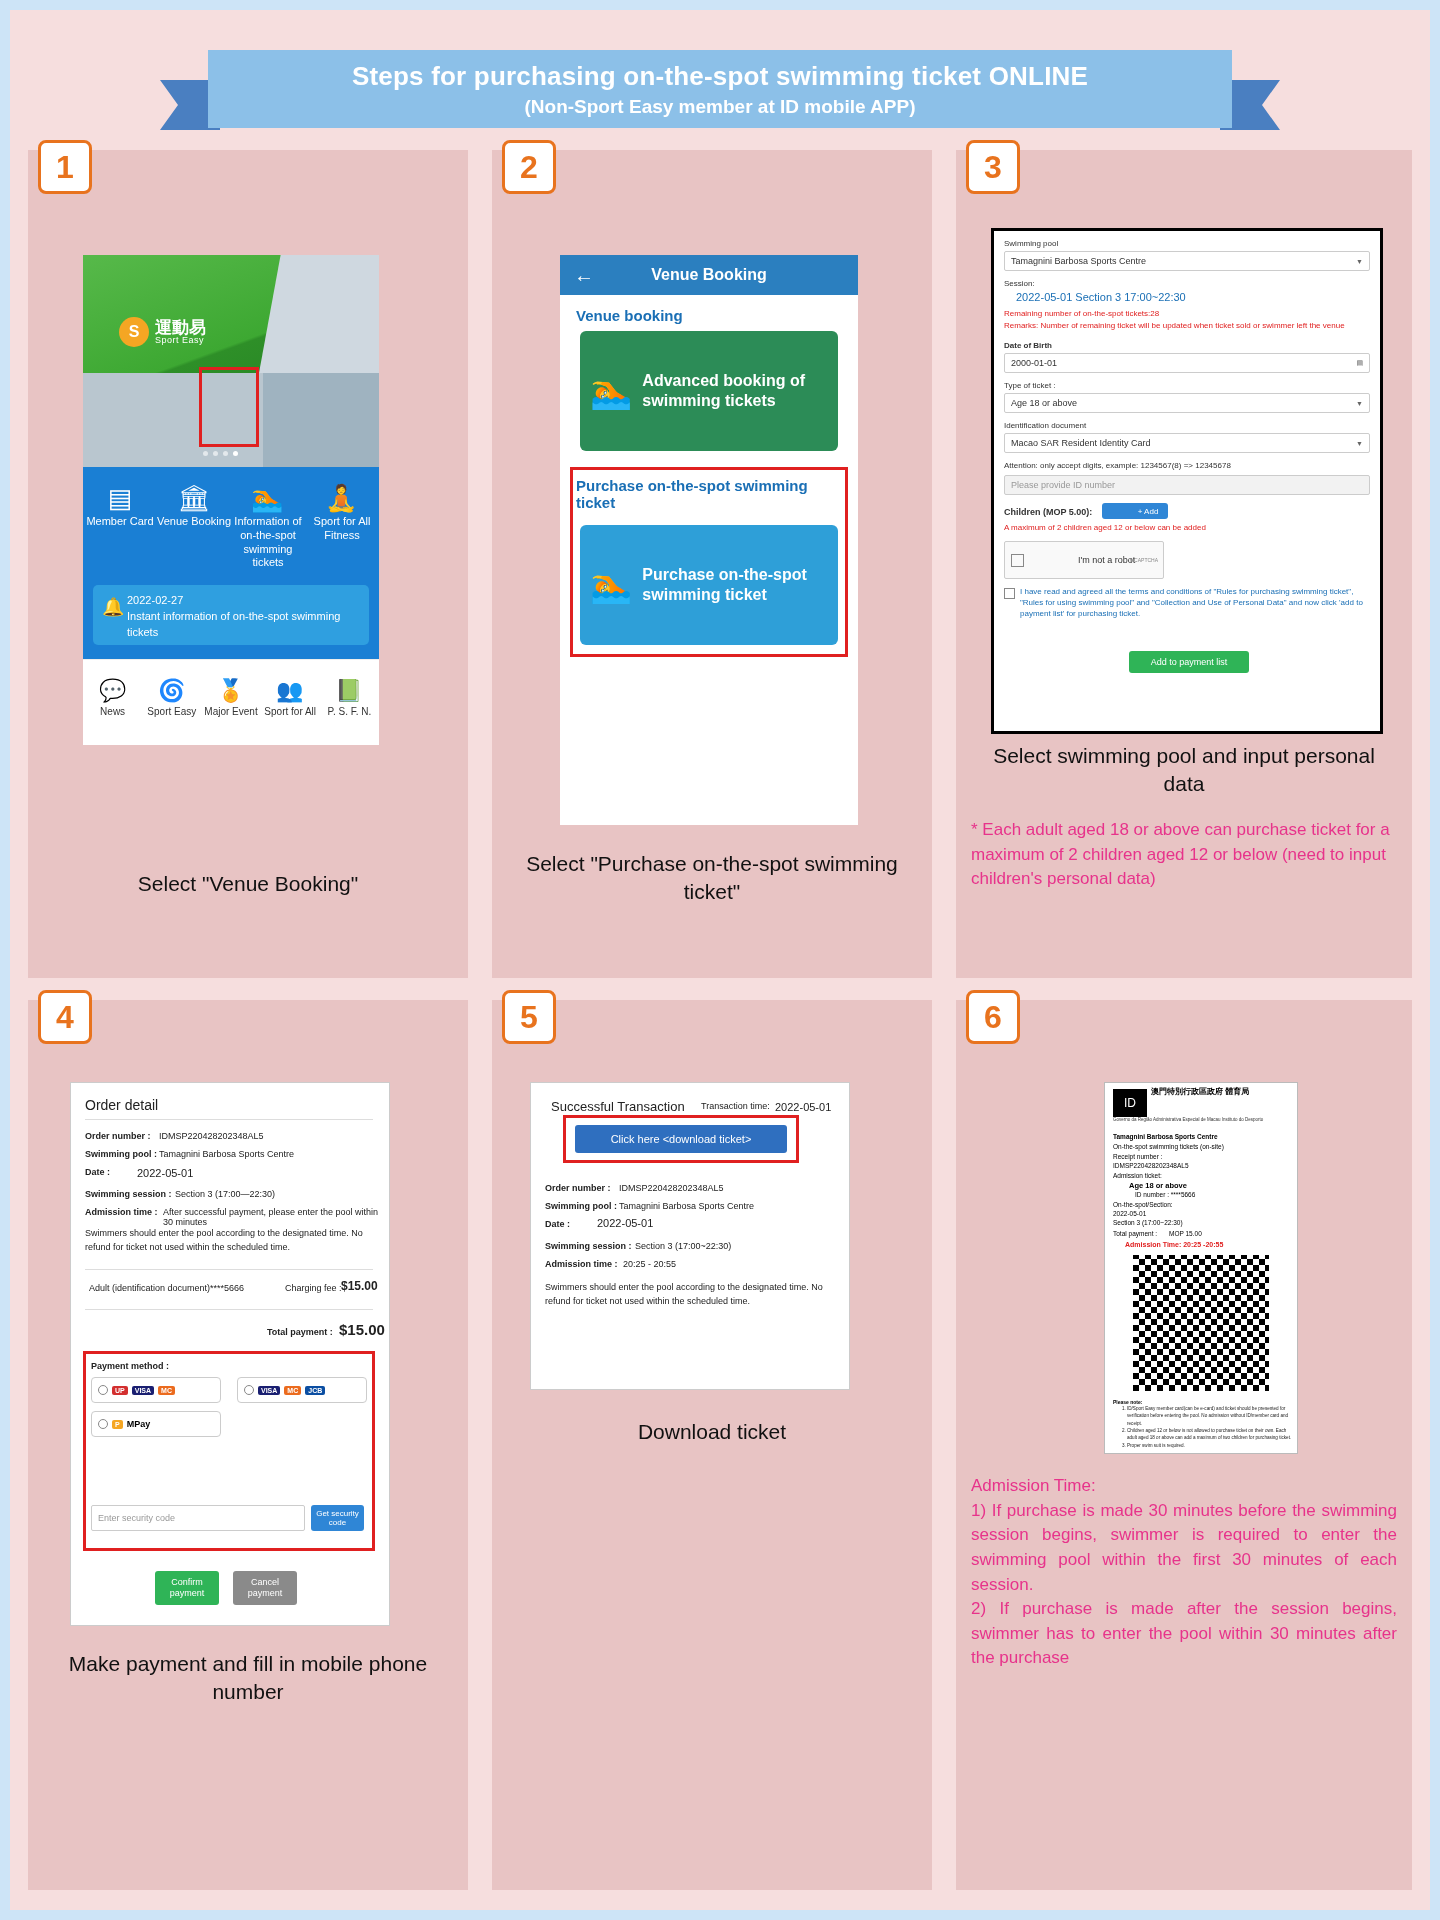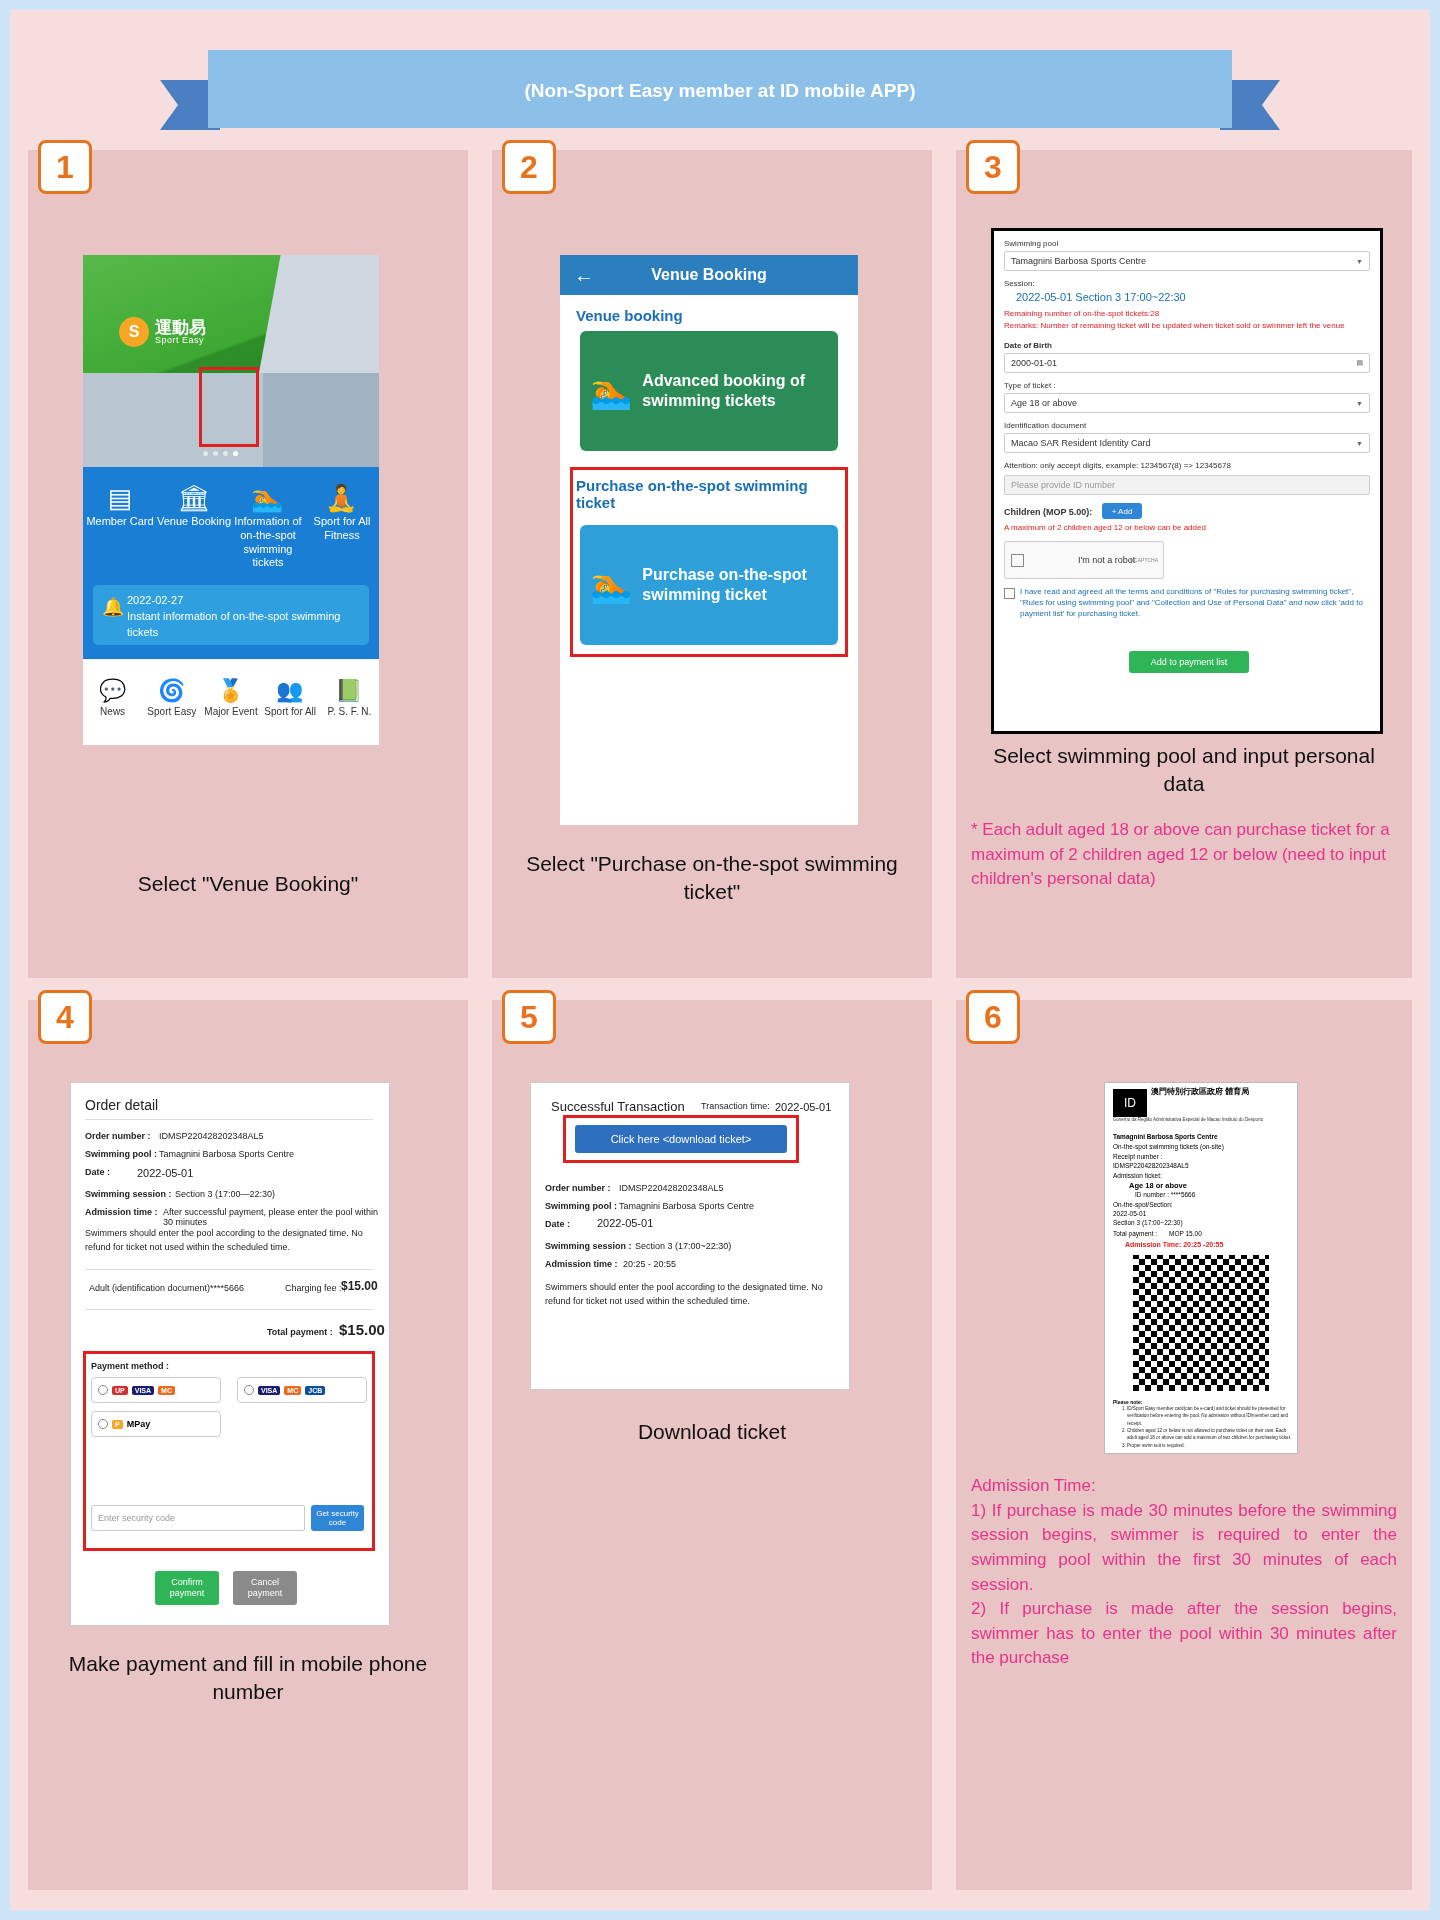--- a/index.html
+++ b/index.html
@@ -109,20 +109,21 @@
 </style>
 </head>
 <body>
 
 <div class="page">
 
   <div class="banner-wrap">
     <div class="ribbon-left"></div>
     <div class="ribbon-right"></div>
     <div class="banner">
+      <div class="t1">Steps for purchasing on-the-spot swimming ticket ONLINE</div>
       <div class="t2">(Non-Sport Easy member at ID mobile APP)</div>
     </div>
   </div>
 
   <div class="card" style="left:18px;top:140px;width:440px;height:828px;">
     <div class="num" style="left:10px;top:-10px;">1</div>
 
     <div class="phone" style="left:55px;top:105px;width:296px;height:490px;">
       <div class="s1-hero">
         <div class="photo1"></div>
@@ -240,21 +241,21 @@
         <span>Macao SAR Resident Identity Card</span>
         <span class="car">▼</span>
       </div>
 
       <div class="f" style="left:10px;top:230px;">Attention: only accept digits, example: 1234567(8) =&gt; 12345678</div>
       <div class="fld" style="left:10px;top:244px;width:366px;height:20px;background:#f2f2f2;color:#999;">
         <span>Please provide ID number</span>
       </div>
 
       <div class="f" style="left:10px;top:276px;font-weight:bold;font-size:9px;">Children (MOP 5.00):</div>
-      <div class="bluebtn" style="left:108px;top:272px;width:40px;height:16px;">+ Add</div>
+      <div class="bluebtn" style="left:108px;top:272px;width:40px;height:16px;padding-left:26px;">+ Add</div>
       <div class="f red" style="left:10px;top:292px;">A maximum of 2 children aged 12 or below can be added</div>
 
       <div class="fld" style="left:10px;top:310px;width:160px;height:38px;background:#f9f9f9;gap:48px;">
         <span style="width:11px;height:11px;border:1px solid #888;display:inline-block;margin-right:6px;"></span>
         <span>I'm not a robot</span>
         <span style="position:absolute;right:5px;font-size:5px;color:#888;">reCAPTCHA</span>
       </div>
 
       <div style="position:absolute;left:10px;top:356px;width:366px;display:flex;gap:5px;">
         <span style="width:9px;height:9px;border:1px solid #888;flex:0 0 auto;margin-top:1px;"></span>

